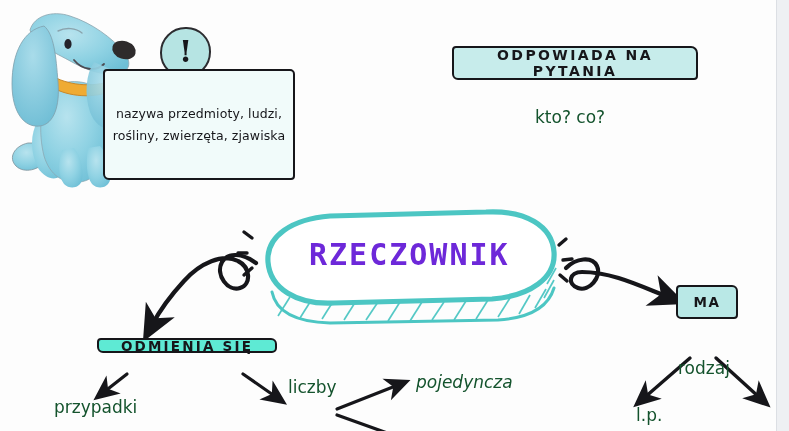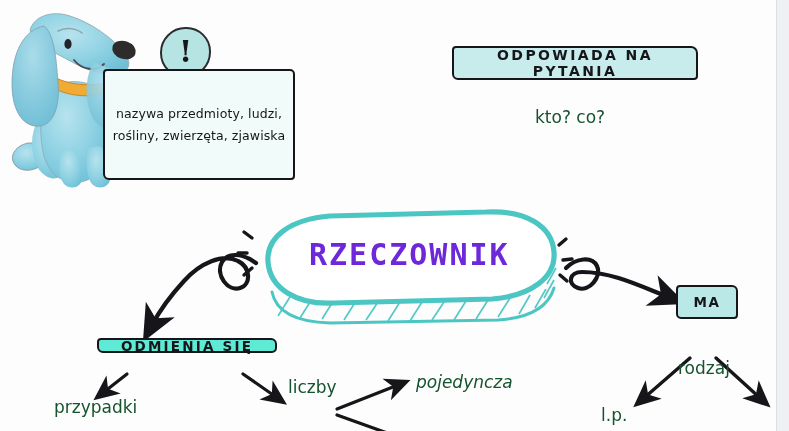--- a/index.html
+++ b/index.html
@@ -131,21 +131,21 @@
     color: #6d28d9;
     font-family: "DejaVu Sans Mono", monospace;
   }
 
   
   #label-kto-co { left: 535px; top: 106px; font-size: 17px; }
   #label-rodzaj { left: 678px; top: 330px; font-size: 17px; margin-top: 27px; }
   #label-przypadki { left: 54px; top: 396px; font-size: 17px; }
   #label-liczby { left: 288px; top: 376px; font-size: 17px; }
   #label-pojedyncza { left: 416px; top: 371px; font-size: 17px; font-style: italic; }
-  #label-lp { left: 601px; top: 404px; font-size: 17px; text-align: right; }
+  #label-lp { left: 636px; top: 404px; font-size: 17px; text-align: right; }
   #label-lm { left: 776px; top: 404px; font-size: 22px; }
 
   
   #badge-exclaim {
     position: absolute;
     left: 160px; top: 27px;
     width: 47px; height: 47px;
     border-radius: 50% 48% 51% 49%;
     background: #b6e4e3;
     border: 2px solid #2c2c30;

